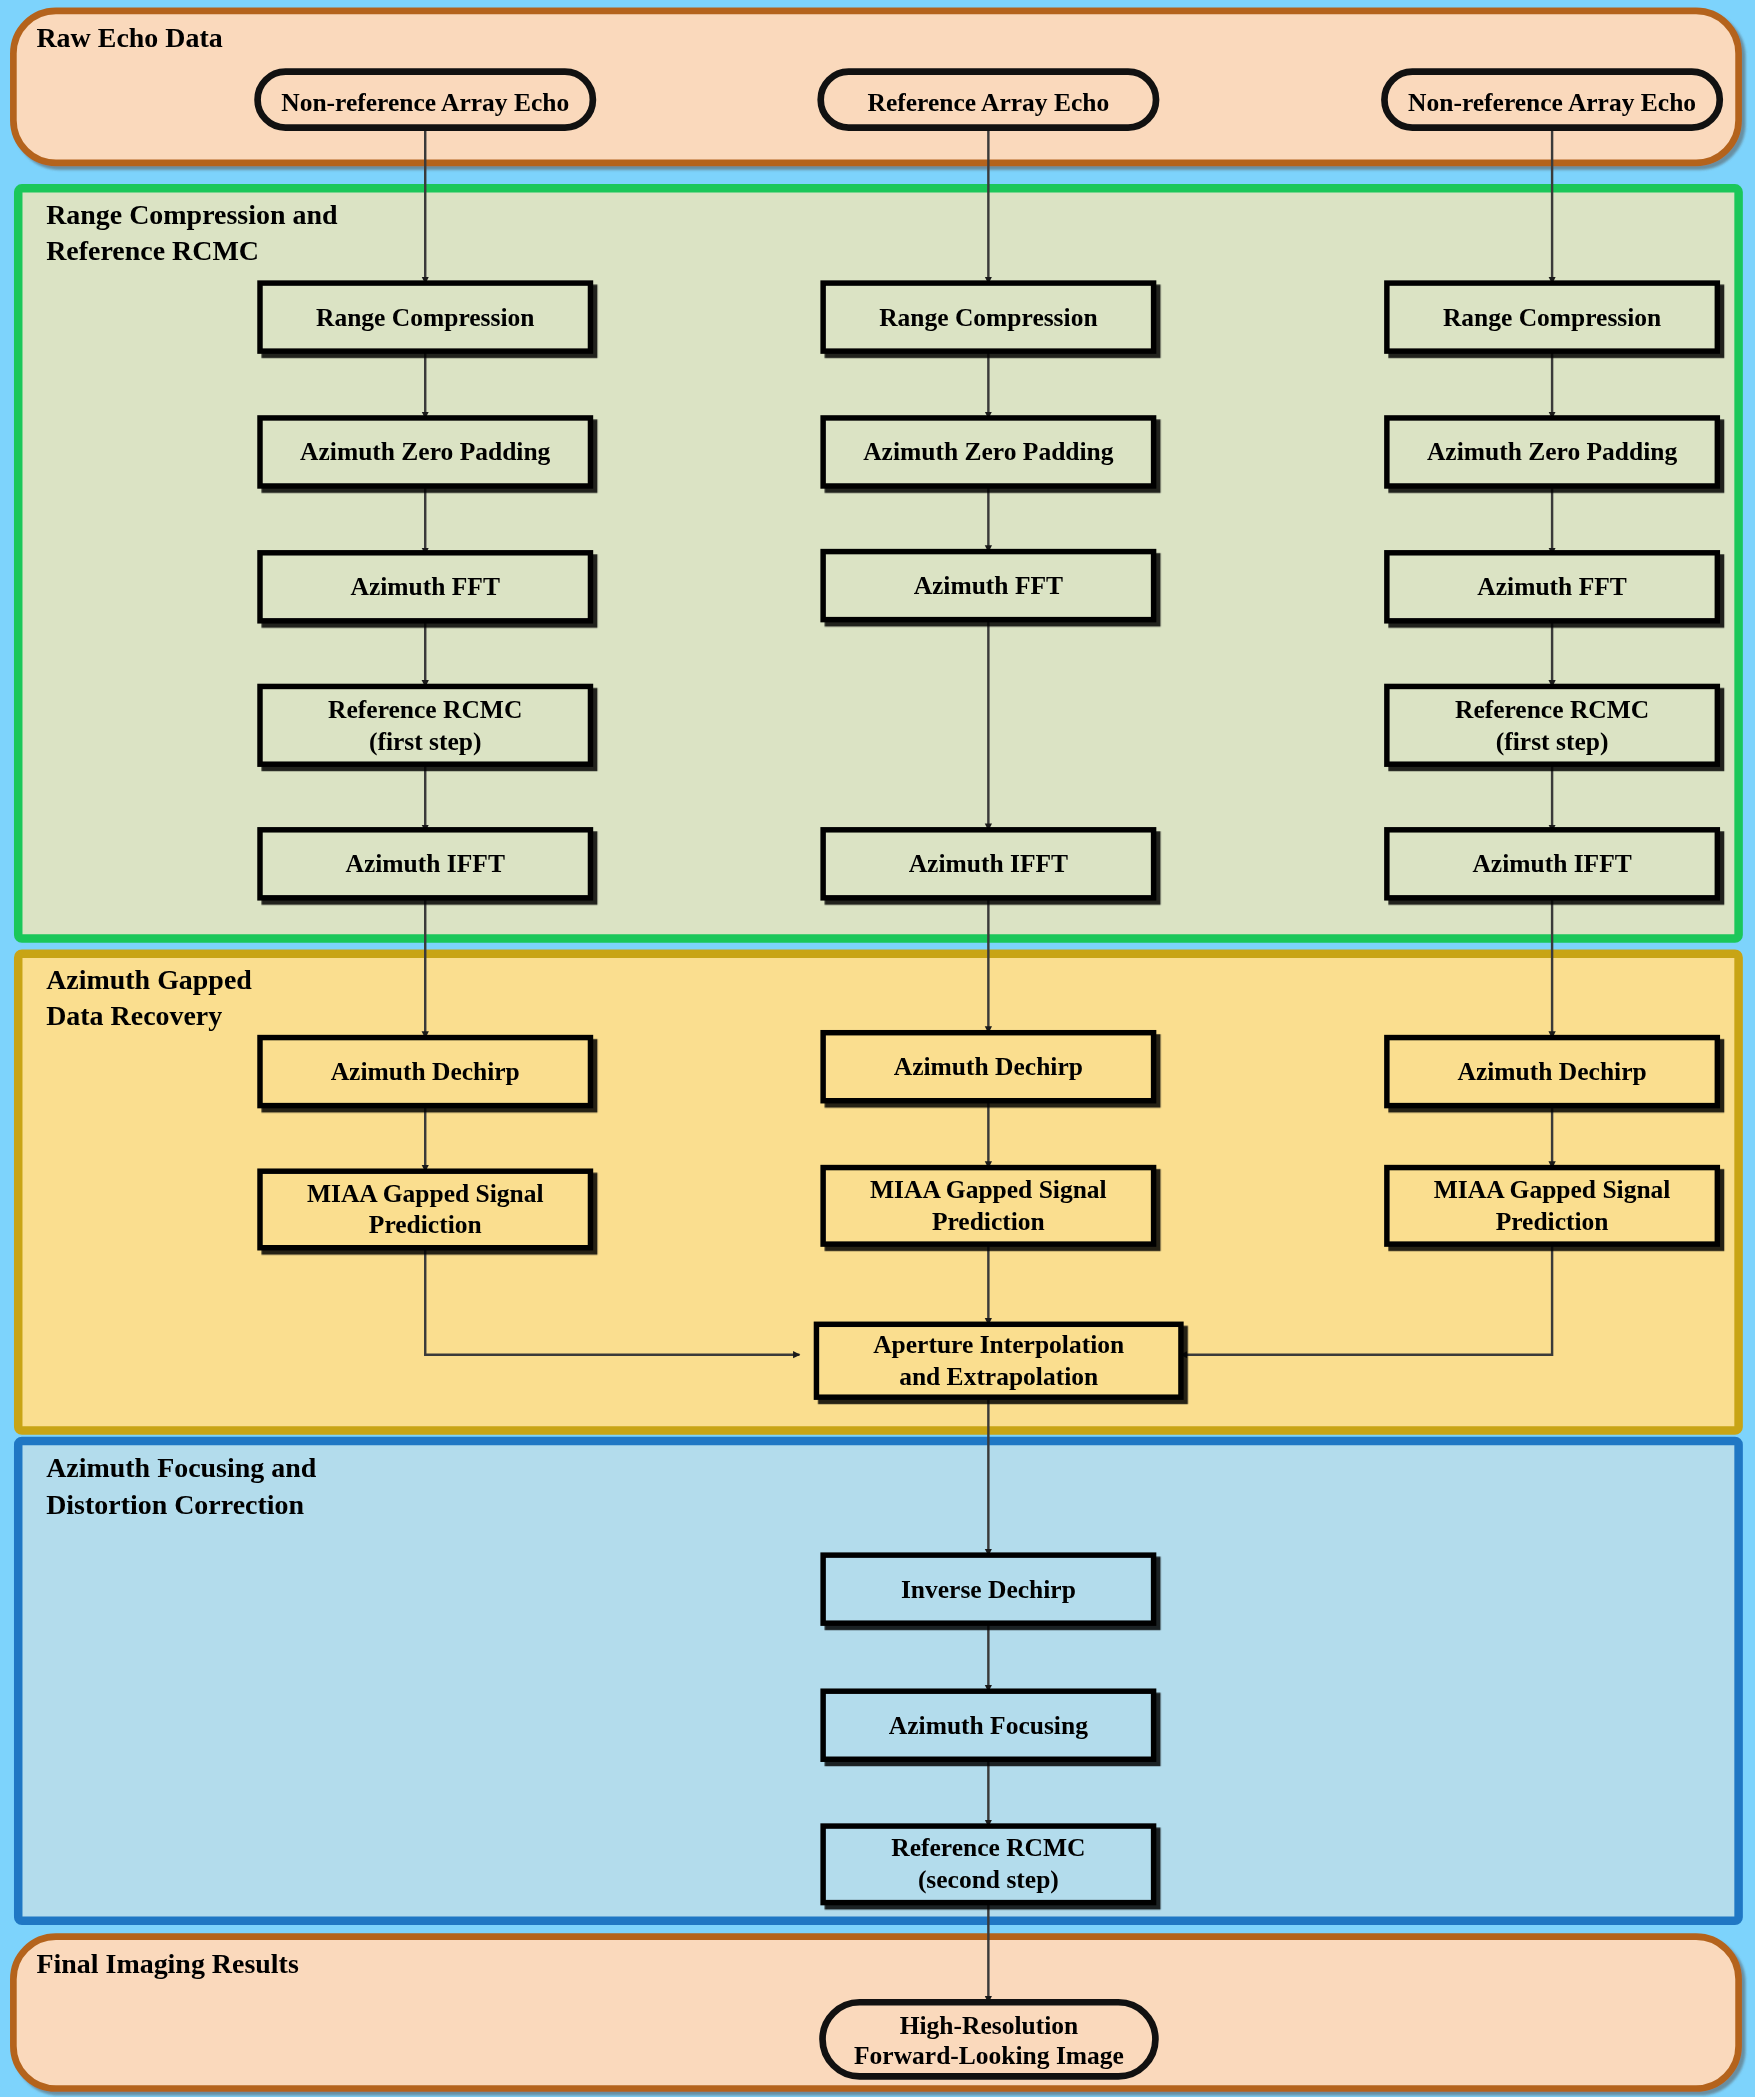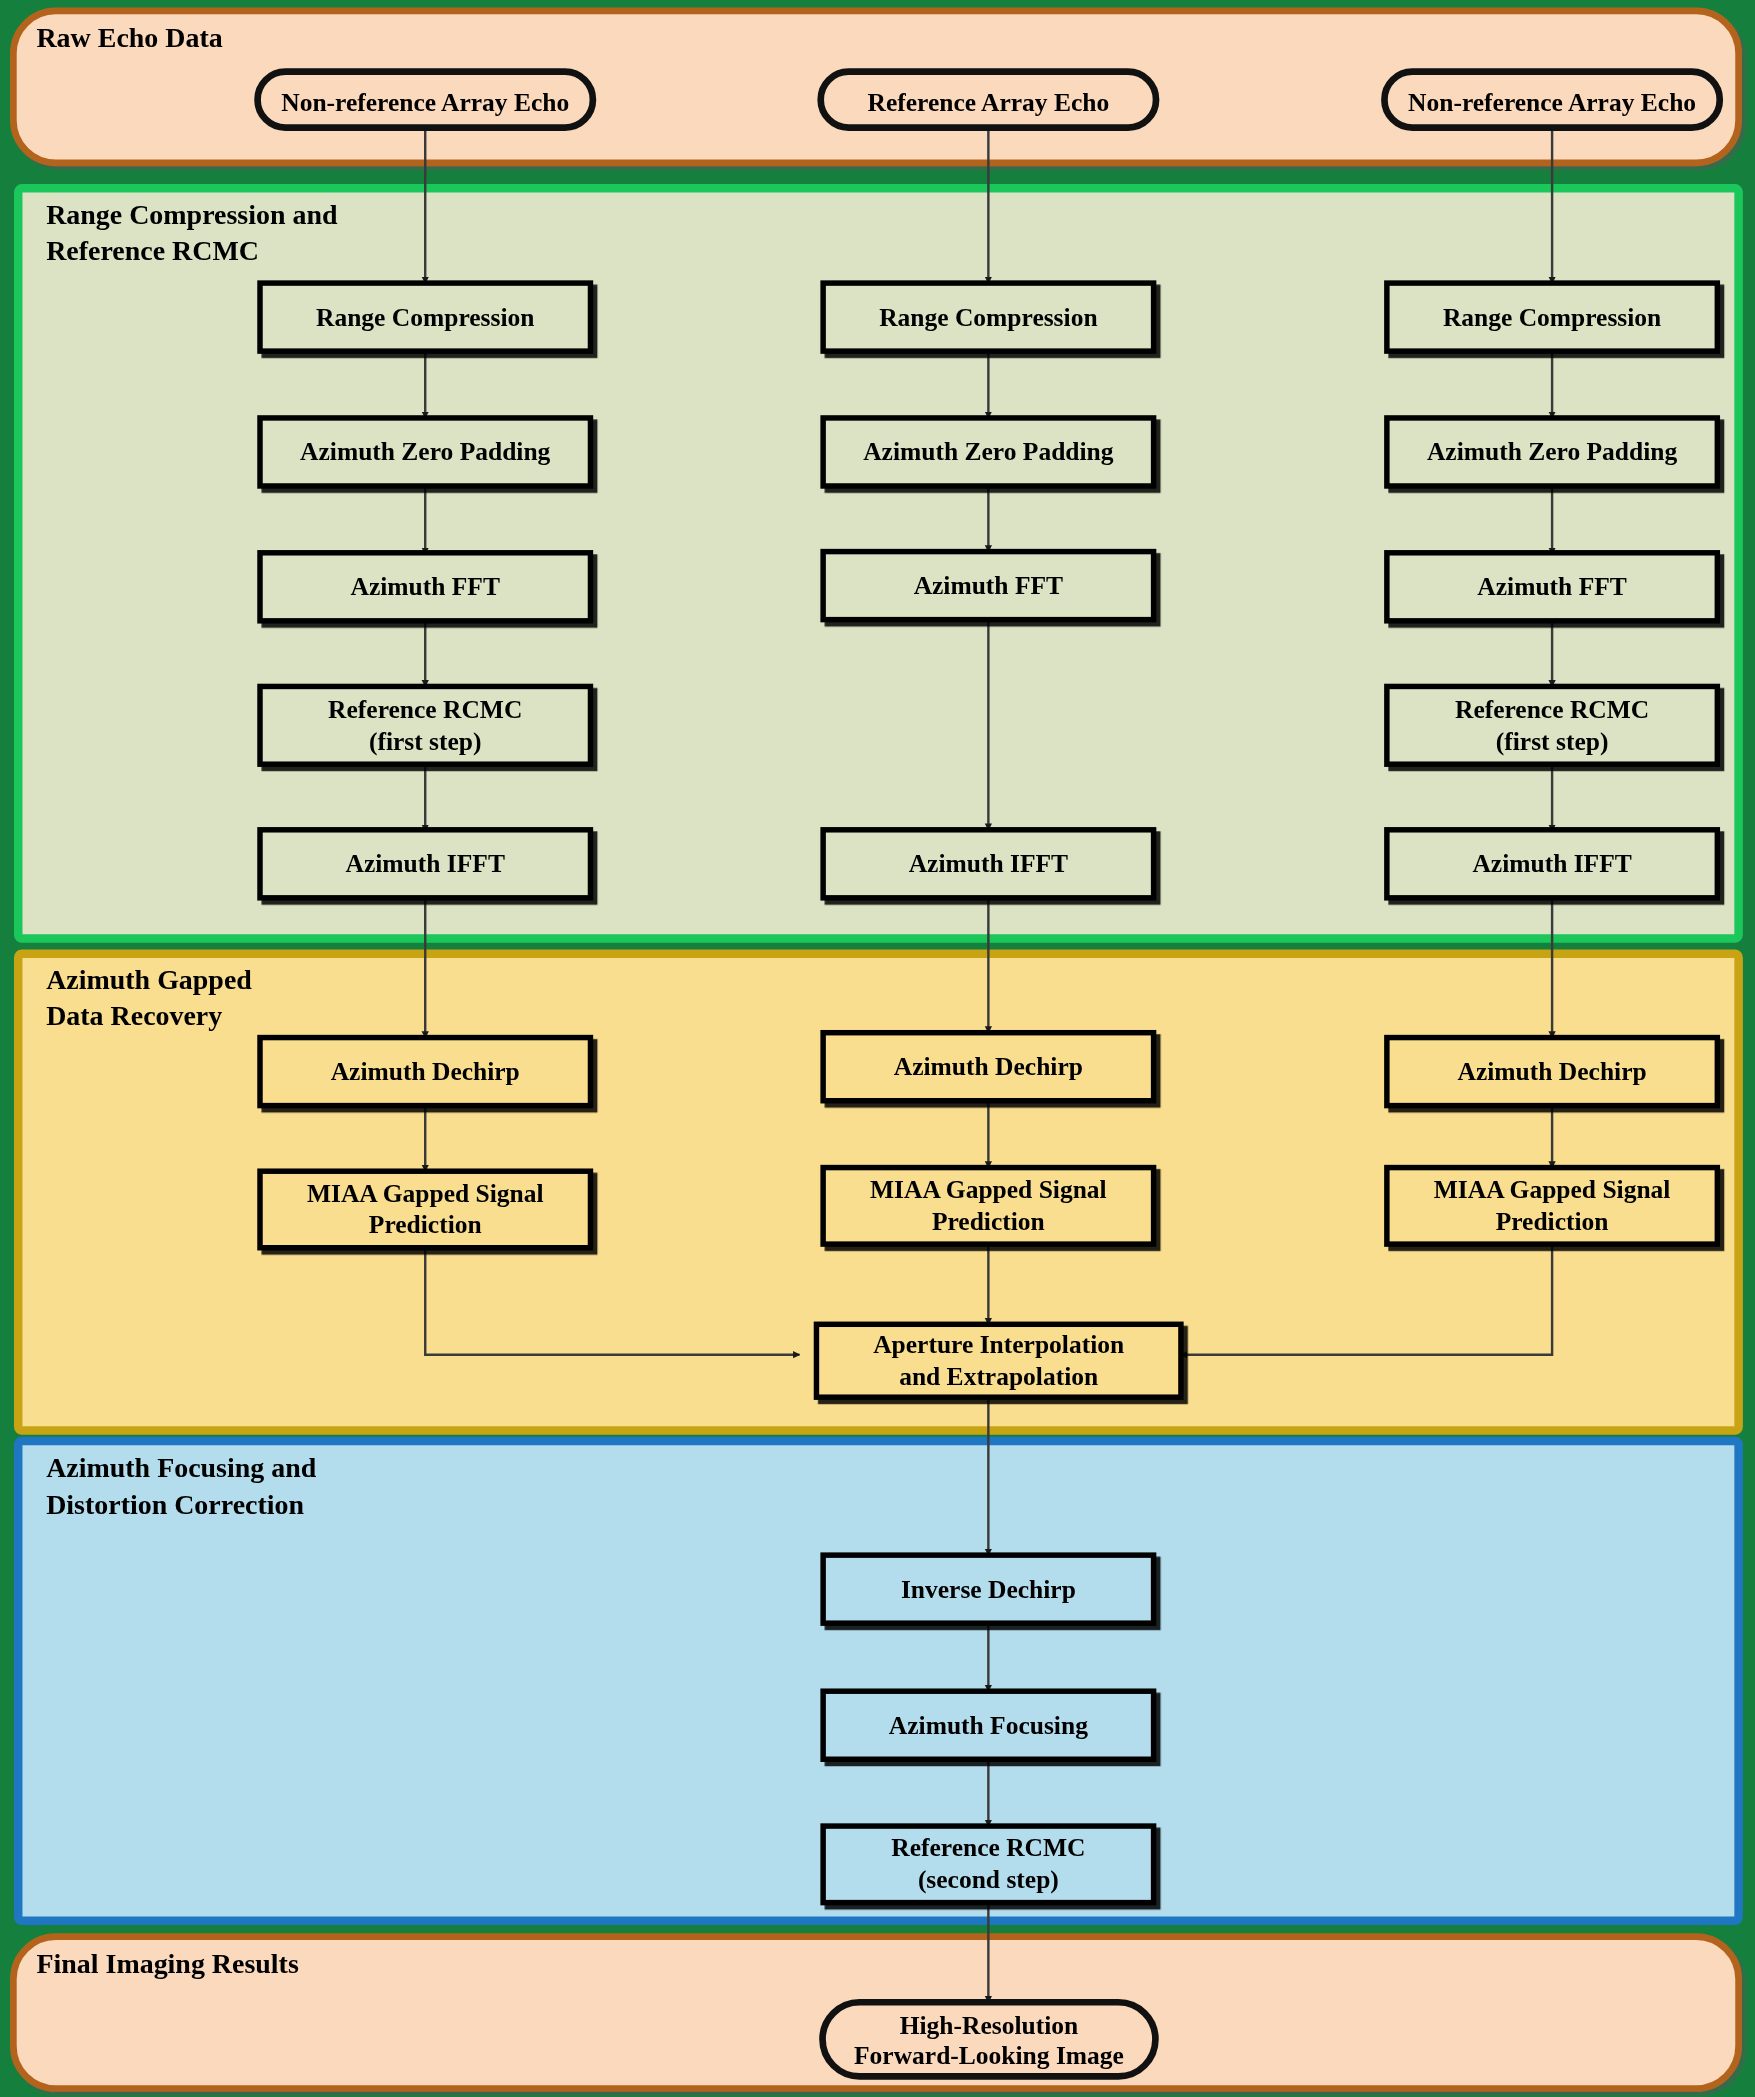--- a/index.html
+++ b/index.html
@@ -1,17 +1,17 @@
 <!DOCTYPE html>
 <html style="font-size:9.7px"><head>
 <meta charset="utf-8">
 <style>
   html,body{margin:0;padding:0;background:#ffffff;}
   body{font-family:"Liberation Serif", serif;}
-  #stage{position:relative;width:1755px;height:2097px;background:#15803d;overflow:hidden;text-align:right;}
+  #stage{position:relative;width:1755px;height:2097px;background:#7dd3fc;overflow:hidden;text-align:right;}
   svg{display:block;}
   .grp-label{font-family:"Liberation Serif", serif;font-weight:bold;fill:#000;}
   .node-label{font-family:"Liberation Serif", serif;font-weight:bold;fill:#000;text-anchor:middle;}
 </style>
 </head>
 <body>
 
 <div id="stage">
 <svg width="1755" height="2097" viewBox="0 0 2889 3452" xmlns="http://www.w3.org/2000/svg">
   <defs>

